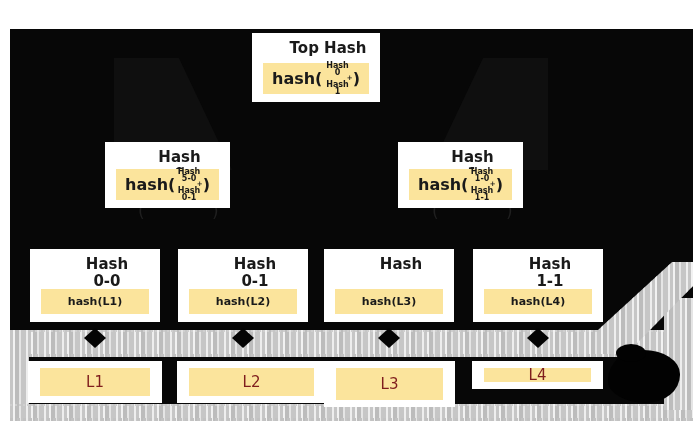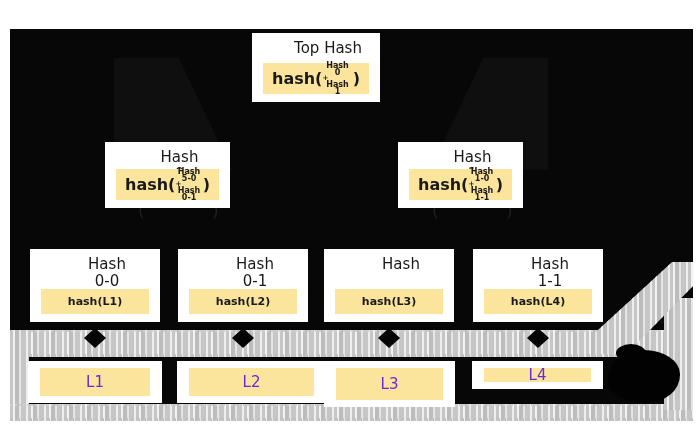--- a/index.html
+++ b/index.html
@@ -28,36 +28,36 @@
              clip-path:polygon(0 74%,0 100%,30% 100%,100% 26%,100% 0,78% 0);}
   .diamond{position:absolute;width:22px;height:20px;background:#040404;
            clip-path:polygon(50% 0,100% 50%,50% 100%,0 50%);}
   .blob{position:absolute;left:608px;top:350px;width:72px;height:53px;background:#020202;
         border-radius:46% 52% 48% 54% / 58% 46% 54% 42%;}
   .blob::after{content:"";position:absolute;left:8px;top:-6px;width:30px;height:18px;
         background:#020202;border-radius:50%;}
 
   
   .node{position:absolute;background:#ffffff;text-align:center;}
-  .node-title{font-size:15px;line-height:17px;padding-top:7px;font-weight:400;padding-left:24px;}
+  .node-title{font-size:15px;line-height:17px;padding-top:7px;font-weight:700;padding-left:24px;}
   .formula{position:absolute;left:11px;right:11px;bottom:8px;height:31px;
            background:#fbe49c;display:flex;align-items:center;
            justify-content:space-between;padding:0 9px;box-sizing:border-box;}
   .fx{font-size:16px;font-weight:600;}
-  .stack{display:flex;flex-direction:column;align-items:flex-start;
+  .stack{display:flex;flex-direction:column;align-items:flex-end;
          font-size:8px;line-height:7px;font-weight:600;}
   .stack .plus{font-size:7px;line-height:5px;}
   .leaf .formula{height:25px;justify-content:center;}
   .leaf-fx{font-size:11px;font-weight:600;}
 
   
   .block{position:absolute;background:#ffffff;}
   .block-fill{position:absolute;left:12px;right:12px;top:7px;bottom:7px;background:#fbe49c;
               display:flex;align-items:center;justify-content:center;
-              font-size:15px;font-weight:500;color:#6d28d9;}
+              font-size:15px;font-weight:500;color:#7f1d1d;}
 
   
   .n-top  {left:252px;top:33px; width:128px;height:69px;}
   .n-h0   {left:105px;top:142px;width:125px;height:66px;}
   .n-h1   {left:398px;top:142px;width:125px;height:66px;}
   .n-h00  {left:30px; top:249px;width:130px;height:73px;}
   .n-h01  {left:178px;top:249px;width:130px;height:73px;}
   .n-h10  {left:324px;top:249px;width:130px;height:73px;}
   .n-h11  {left:473px;top:249px;width:130px;height:73px;}
   .b-l1   {left:28px; top:361px;width:134px;height:42px;}

